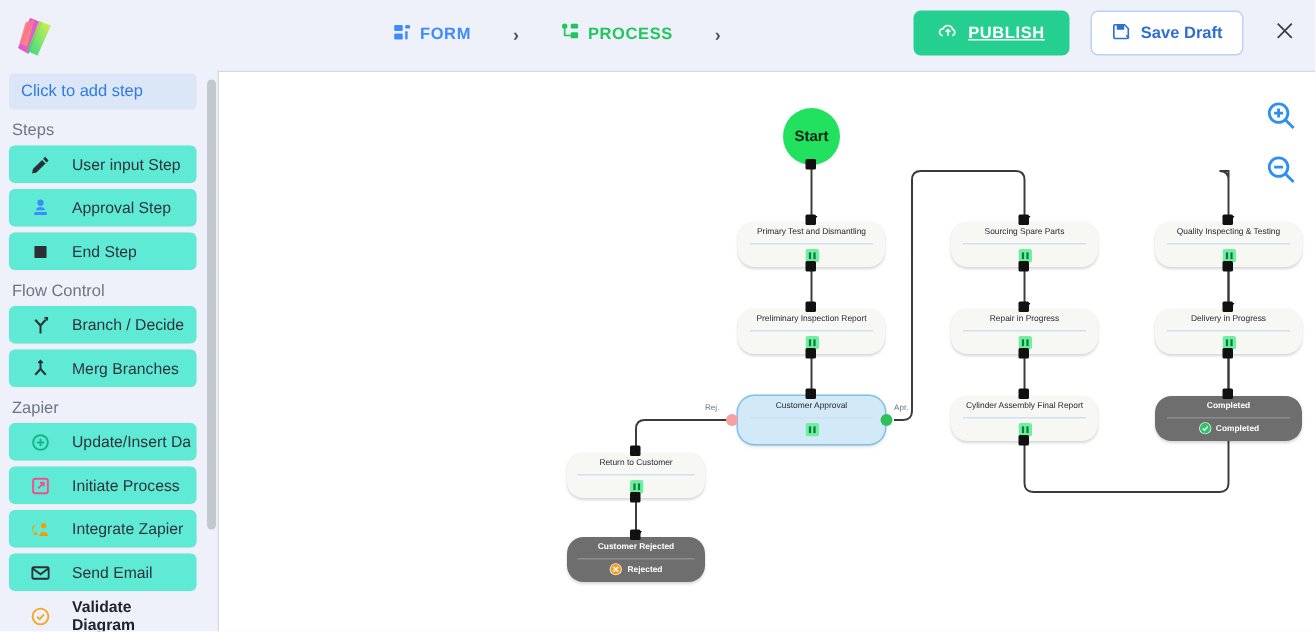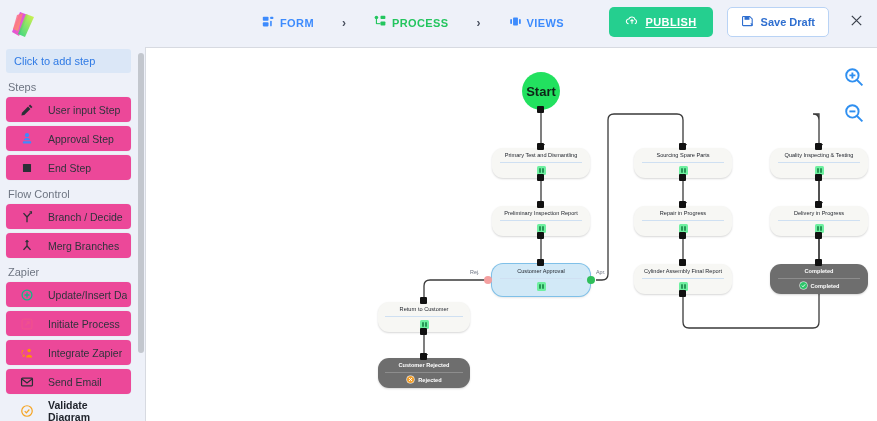--- a/index.html
+++ b/index.html
@@ -73,21 +73,21 @@
   }
   .add-step {
     background:#dbe7f7; color:#2f7ae5; font-size:11px;
     padding:6px 8px; border-radius:3px; margin-bottom:4px; cursor:pointer;
   }
   .group-label {
     font-size:11px; color:#6e7582; padding:4px 4px 4px 2px;
   }
   .tool {
     display:flex; align-items:center;
-    background:#ec4899; border-radius:4px; height:25px;
+    background:#5eead4; border-radius:4px; height:25px;
     margin-bottom:4px; padding-left:8px; cursor:pointer;
     box-shadow:0 0 0 0.5px rgba(0,0,0,0.03);
   }
   .tool .ti { width:26px; flex:none; display:flex; align-items:center; justify-content:center; }
   .tool .tl {
     font-size:10.5px; color:#2f333c; margin-left:8px;
     white-space:nowrap; overflow:hidden;
   }
   .validate {
     display:flex; align-items:center; height:25px; padding-left:8px; cursor:pointer;
@@ -140,21 +140,21 @@
   .port {
     position:absolute; width:7px; height:7px; background:#111; border-radius:1px;
   }
   .port.rnd { border-radius:50%; width:8px; height:8px; }
   .port.rej { background:#f4a0a0; }
   .port.apr { background:#2fbf5a; }
 
   .startnode {
     position:absolute; width:38px; height:38px; border-radius:50%;
     background:#22e15f; display:flex; align-items:center; justify-content:center;
-    font-size:13px; font-weight:bold; color:#0f2418; cursor:pointer;
+    font-size:10px; font-weight:bold; color:#0f2418; cursor:pointer;
   }
   .edge-label {
     position:absolute; font-size:5.4px; color:#6b7280;
   }
 </style>
 </head>
 <body>
 
 <div class="app">
 
@@ -202,30 +202,20 @@
             <circle cx="3" cy="3" r="2.2"></circle>
               <rect x="8" y="1" width="6" height="4" rx="1"></rect>
             <rect x="8" y="8" width="6" height="5" rx="1"></rect>
               <rect x="2.3" y="5" width="1.4" height="6"></rect>
             <rect x="3" y="10" width="5" height="1.3"></rect>
           </svg>
         </span>
         <span>PROCESS</span>
       </div>
       <span class="nav-sep">›</span>
-      <div class="nav-item blue">
-        <span>
-          <svg width="13" height="13" viewBox="0 0 16 16" fill="#3d8bfd">
-            <rect x="5" y="3" width="6" height="10" rx="1"></rect>
-              <rect x="1.5" y="5" width="2.2" height="6" rx="1"></rect>
-            <rect x="12.3" y="5" width="2.2" height="6" rx="1"></rect>
-          </svg>
-        </span>
-        <span>VIEWS</span>
-      </div>
     </div>
 
     <div class="head-actions">
       <button class="btn-publish">
         <span>
           <svg width="14" height="14" viewBox="0 0 18 18" fill="none" stroke="#fff" stroke-width="1.4">
             <path d="M4.6 12.5a3 3 0 0 1 .3-6 4.2 4.2 0 0 1 8 .6 2.8 2.8 0 0 1-.3 5.4"></path>
             <path d="M9 12.6V7.2M9 7.2l-2 2M9 7.2l2 2"></path>
           </svg>
         </span>

